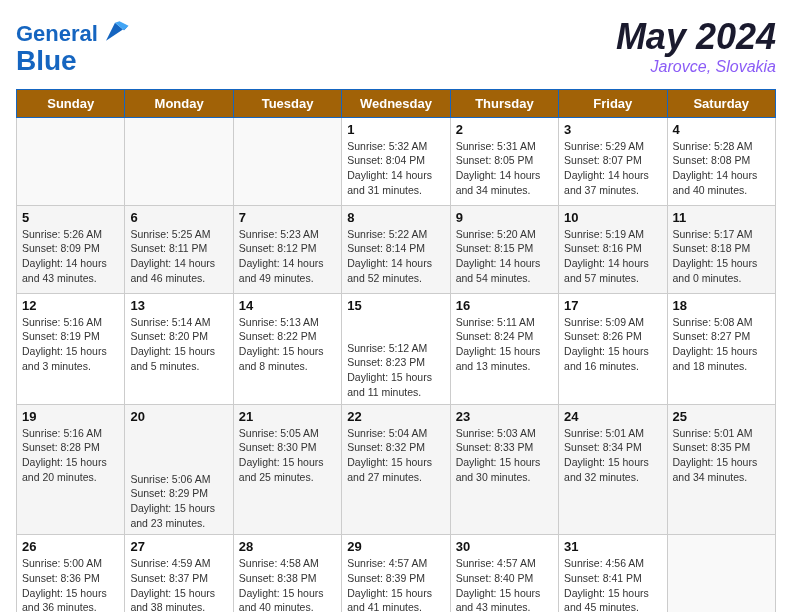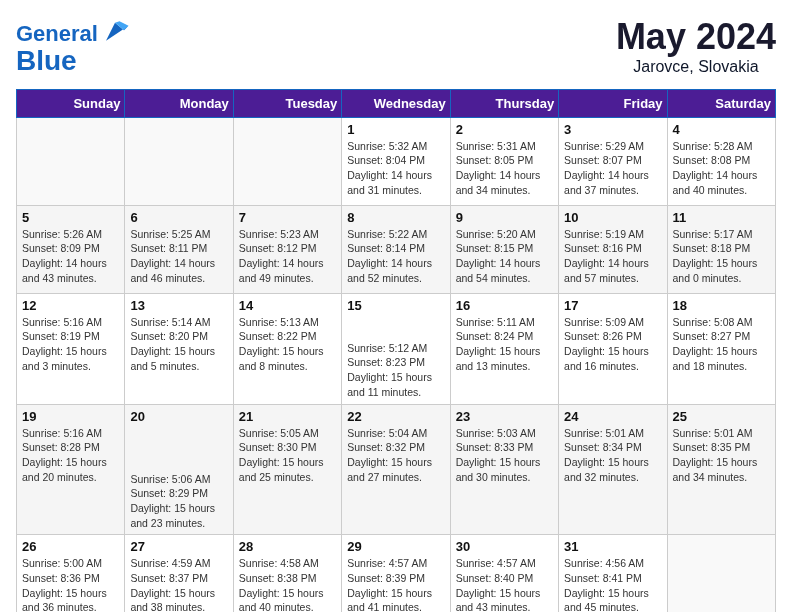--- a/index.html
+++ b/index.html
@@ -26,41 +26,42 @@
       color: #1a1a2e;
       line-height: 1.1;
     }
     .logo-text .blue { color: #1565c0; }
     .logo-icon {
       width: 30px;
       height: 30px;
       margin-left: 2px;
     }
     .title-area {
-      text-align: center;
+      text-align: right;
+      font-style: italic;
     }
     .main-title {
       font-size: 36px;
       font-weight: bold;
       color: #1a1a2e;
     }
     .subtitle {
       font-size: 16px;
-      color: #0f172a;
+      color: #8b5cf6;
     }
     table {
       width: 100%;
       border-collapse: collapse;
       font-size: 11px;
     }
     thead tr th {
-      background-color: #4c1d95;
+      background-color: #a16207;
       color: #fff;
       padding: 6px 4px;
-      text-align: right;
+      text-align: center;
       font-size: 13px;
       font-weight: bold;
       border: 1px solid #1565c0;
     }
     tbody tr td {
       border: 1px solid #ccc;
       padding: 4px 5px;
       vertical-align: top;
       background: #fff;
       min-height: 80px;

